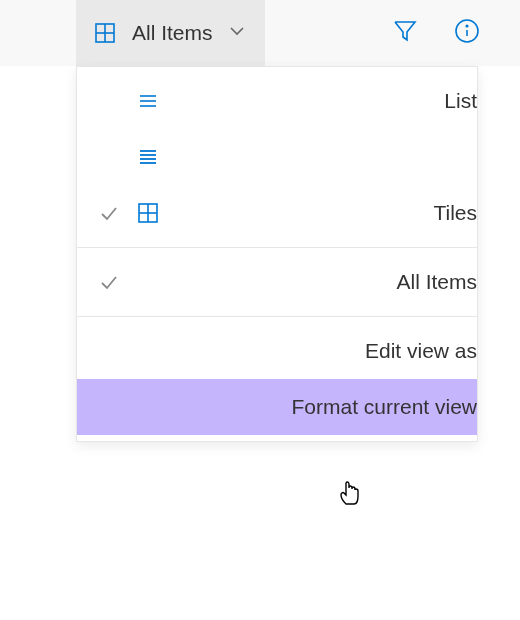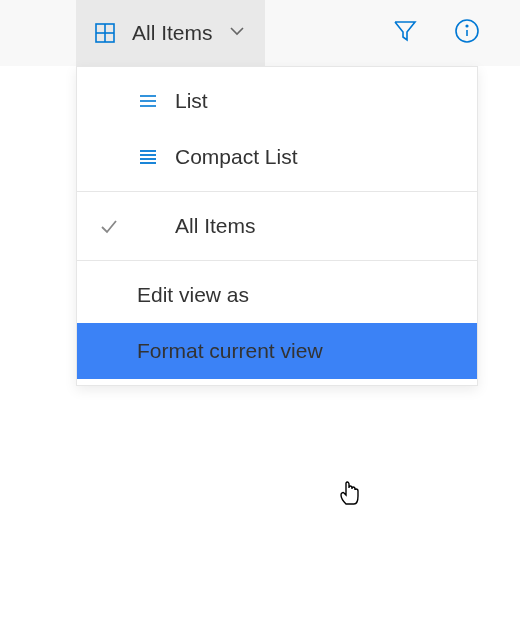--- a/index.html
+++ b/index.html
@@ -46,39 +46,40 @@
       cursor: pointer;
     }
     .dropdown-menu {
       position: absolute;
       left: 76px;
       top: 66px;
       width: 402px;
       background: #ffffff;
       border: 1px solid #e6e6e6;
       box-shadow: 0 4px 12px rgba(0,0,0,0.08);
+      text-align: right;
     }
     .menu-item {
       height: 56px;
       display: flex;
       align-items: center;
       padding-left: 22px;
       gap: 14px;
       font-size: 21px;
       color: #333;
       cursor: pointer;
     }
     .menu-item.sub {
       padding-left: 60px;
     }
     .menu-item.sub-noicon {
       padding-left: 60px;
     }
     .menu-item.hovered {
-      background: #3b82f6;
+      background: #c4b5fd;
     }
     .menu-section {
       border-top: 1px solid #e6e6e6;
       padding: 6px 0;
     }
     .check-slot {
       width: 24px;
       display: flex;
       align-items: center;
     }
@@ -152,23 +153,37 @@
 
     <div class="menu-item sub">
       <span class="icon-slot">
         <svg width="22" height="22" viewBox="0 0 22 22" fill="none" stroke="#0078d4" stroke-width="1.8">
           <line x1="3" y1="5" x2="19" y2="5"></line>
           <line x1="3" y1="9" x2="19" y2="9"></line>
           <line x1="3" y1="13" x2="19" y2="13"></line>
           <line x1="3" y1="17" x2="19" y2="17"></line>
         </svg>
       </span>
-      <span class="item-label">Compact List</span>
-    </div>
-
+    </div>
+
+    <div class="menu-item">
+      <span class="check-slot">
+        <svg width="20" height="20" viewBox="0 0 20 20" fill="none" stroke="#888" stroke-width="1.8">
+          <polyline points="3,11 8,16 17,5"></polyline>
+        </svg>
+      </span>
+      <span class="icon-slot">
+        <svg width="22" height="22" viewBox="0 0 22 22" fill="none" stroke="#0078d4" stroke-width="1.6">
+          <rect x="2" y="2" width="18" height="18"></rect>
+          <line x1="11" y1="2" x2="11" y2="20"></line>
+          <line x1="2" y1="11" x2="20" y2="11"></line>
+        </svg>
+      </span>
+      <span class="item-label">Tiles</span>
+    </div>
   </div>
 
   <div class="menu-section">
     <div class="menu-item">
       <span class="check-slot">
         <svg width="20" height="20" viewBox="0 0 20 20" fill="none" stroke="#888" stroke-width="1.8">
           <polyline points="3,11 8,16 17,5"></polyline>
         </svg>
       </span>
       <span class="icon-slot"></span>

